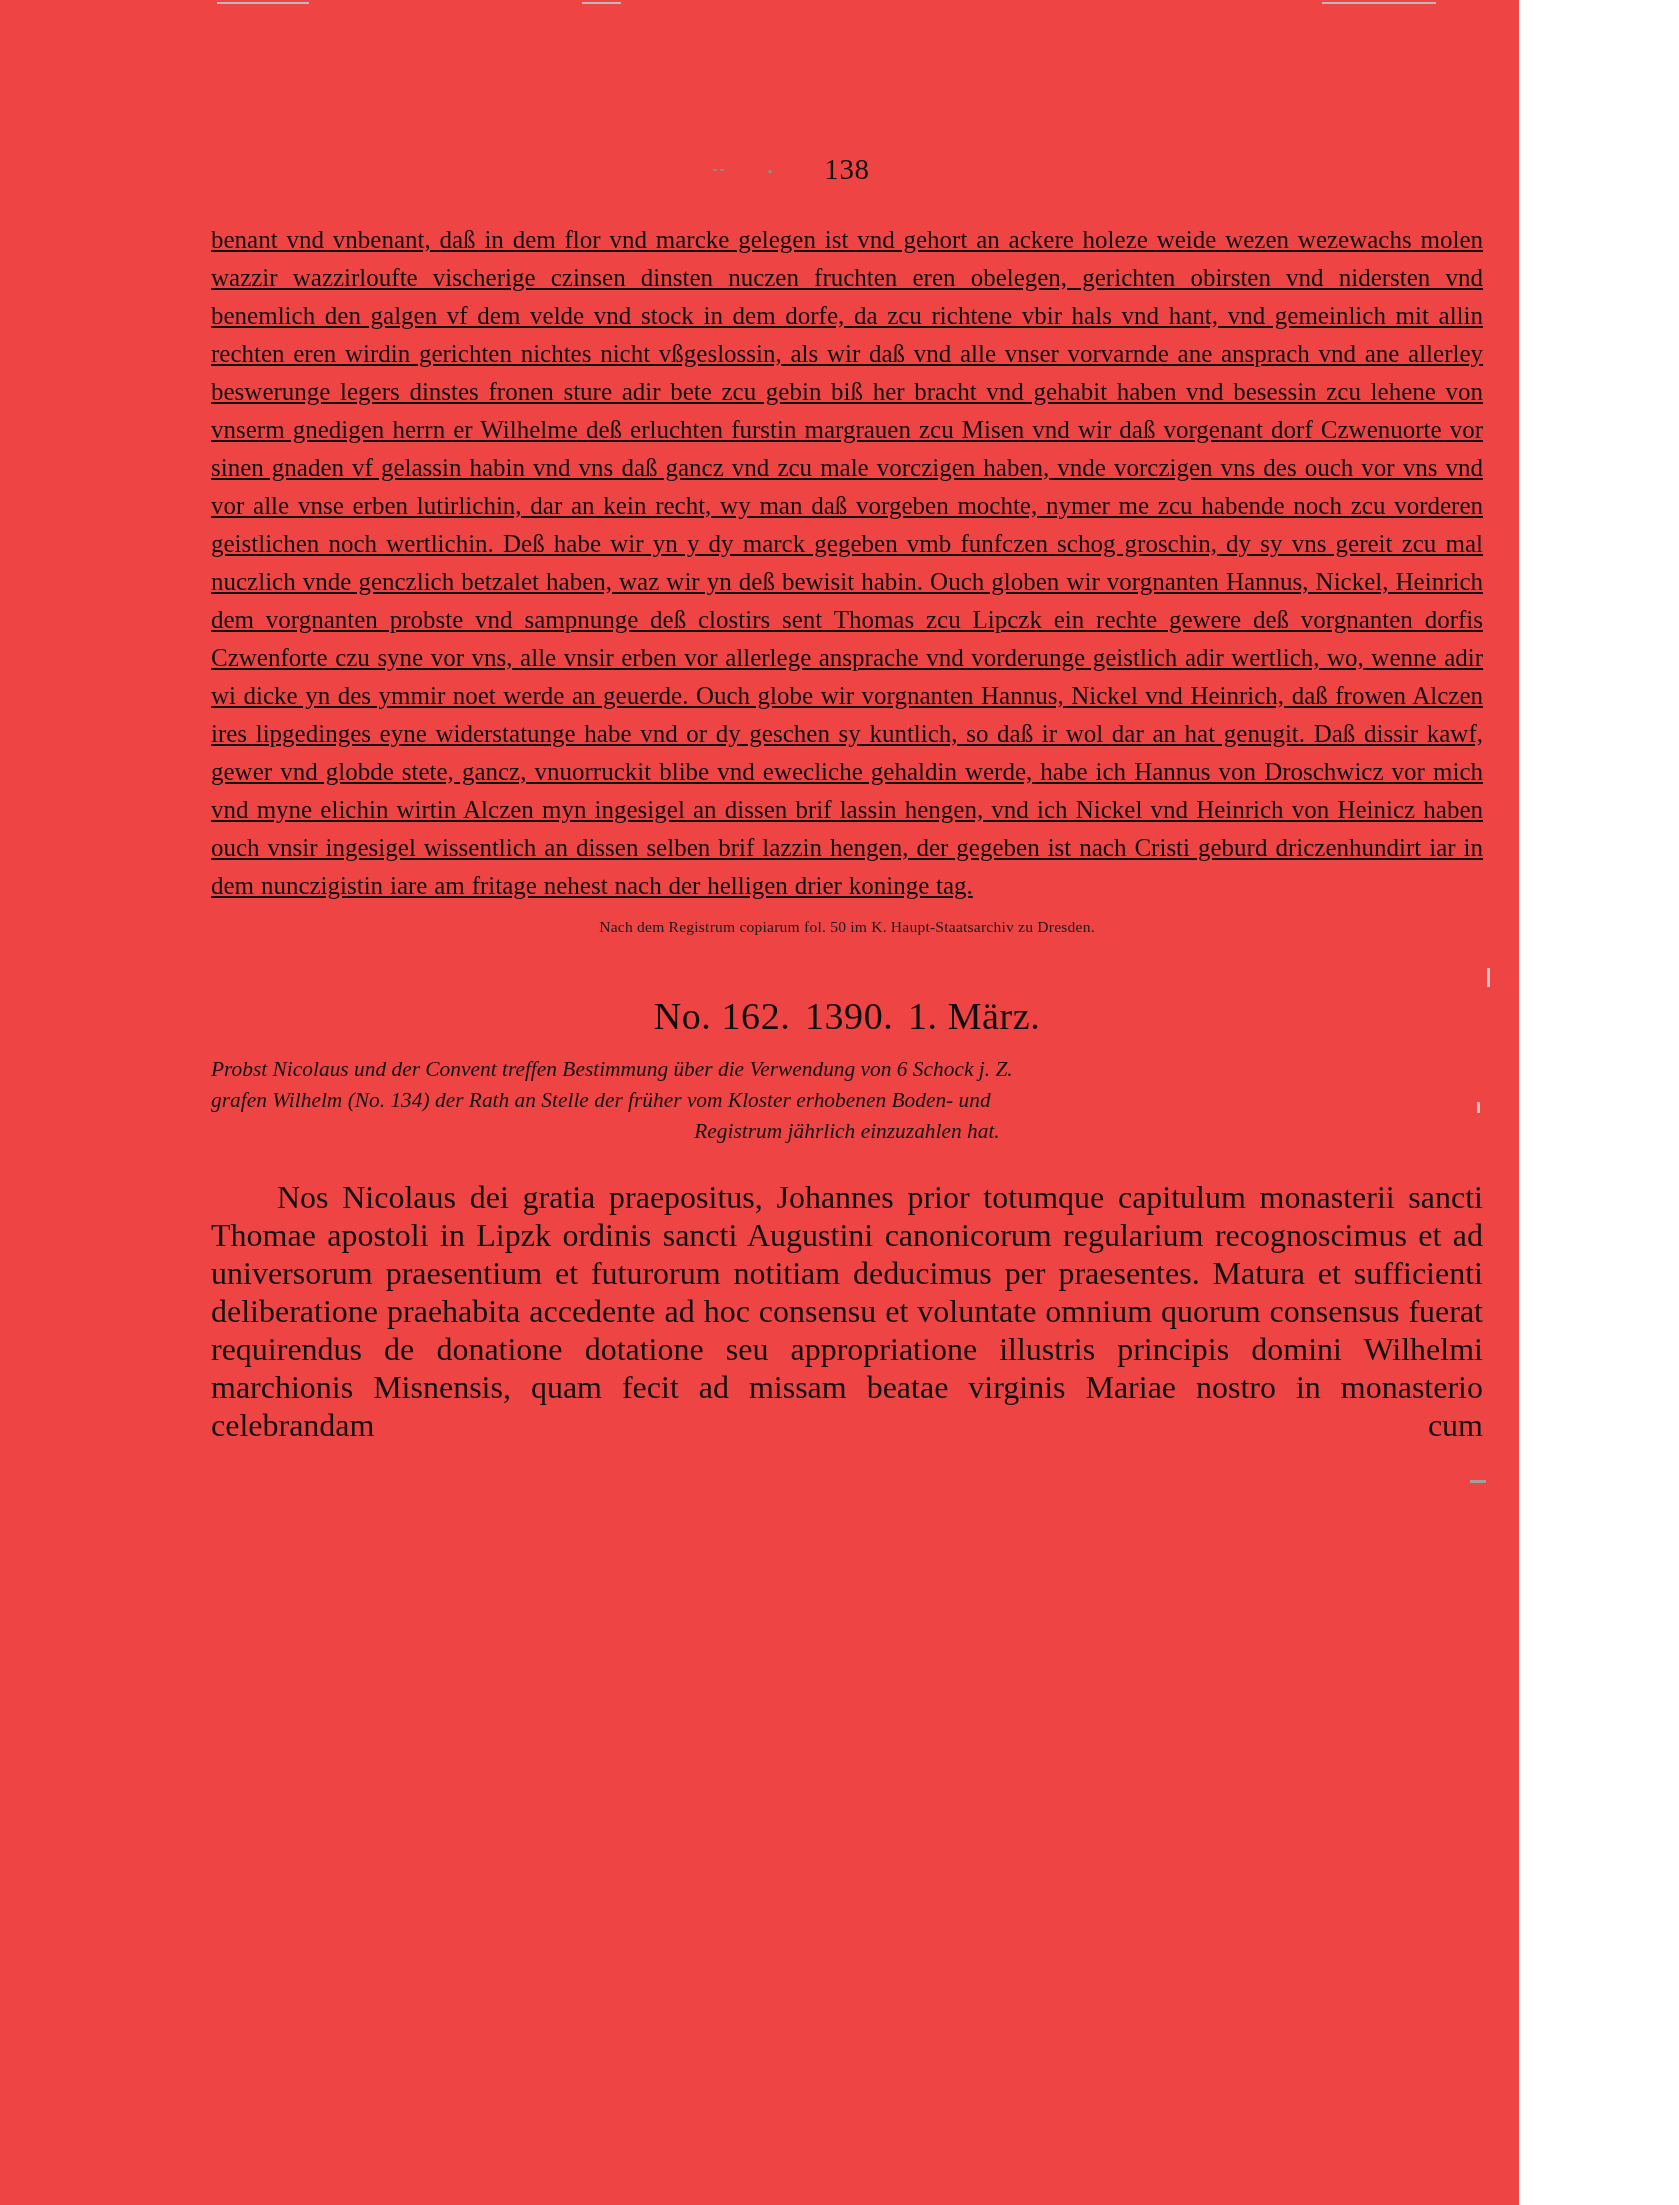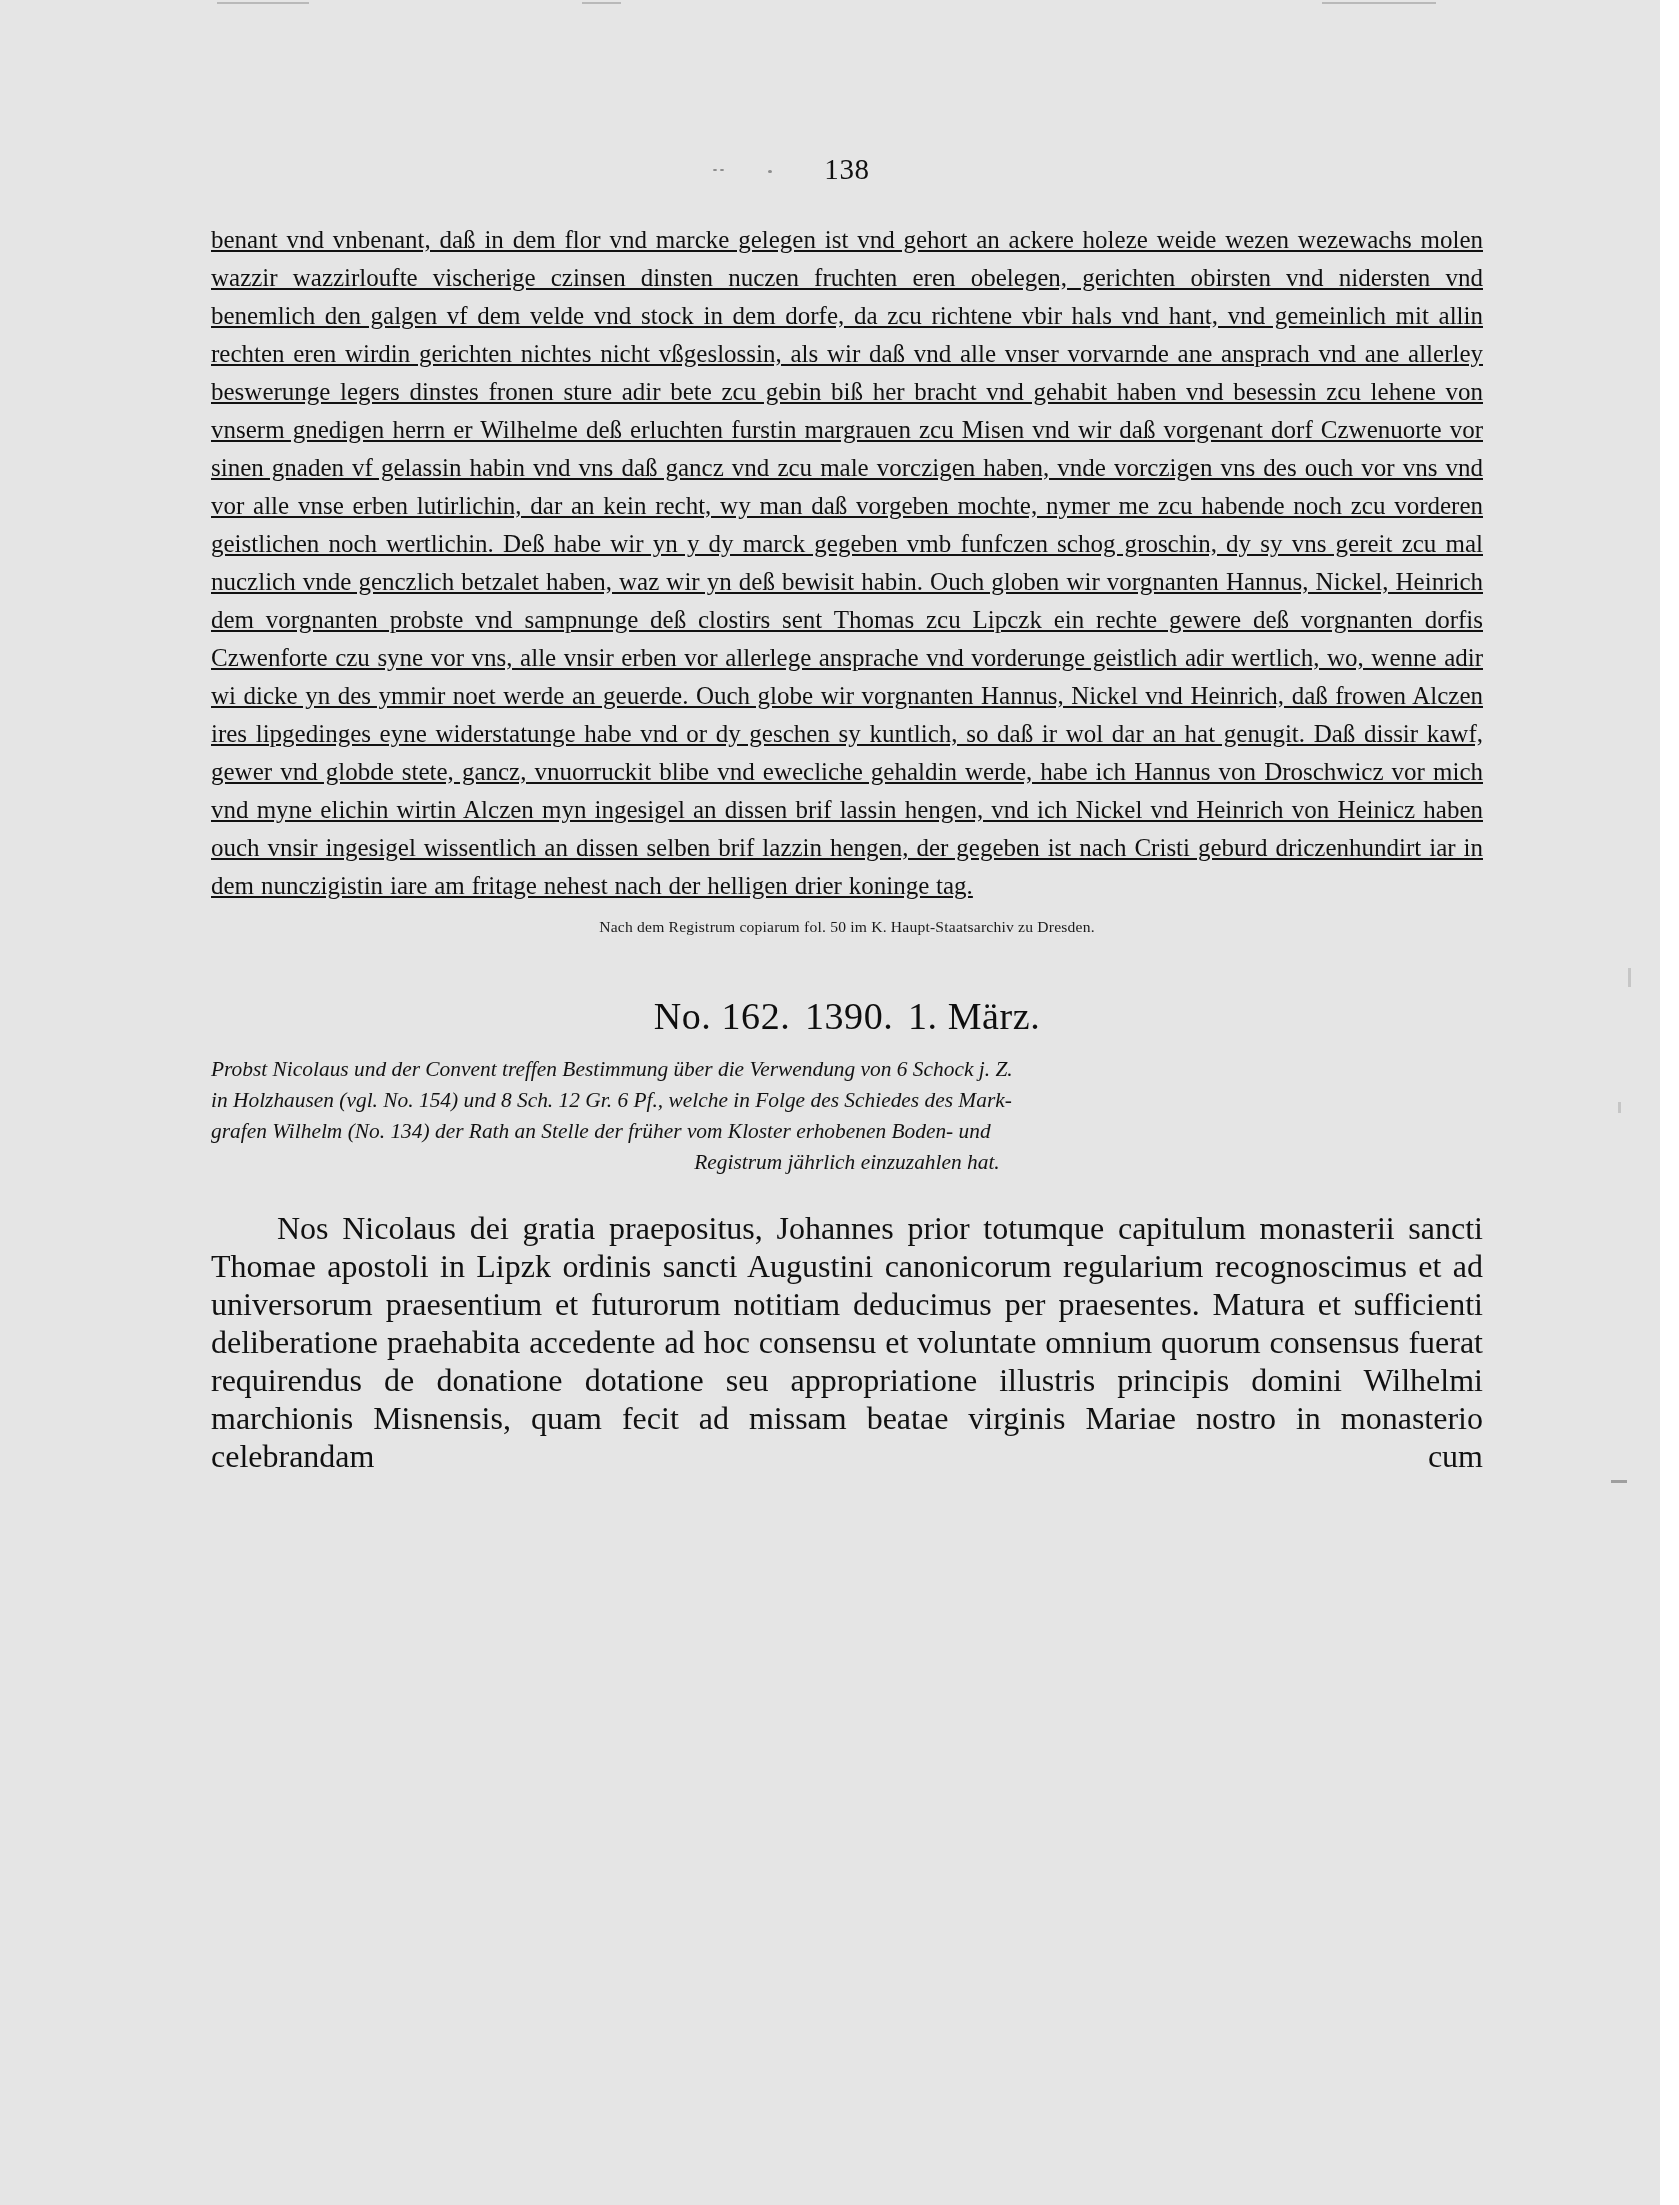--- a/index.html
+++ b/index.html
@@ -6,23 +6,23 @@
     margin: 0;
     padding: 0;
     background: #ffffff;
   }
   body {
     font-family: "Liberation Serif", "DejaVu Serif", serif;
     color: #141414;
   }
   .page {
     position: relative;
-    width: 1660px;
+    width: 1519px;
     height: 2205px;
-    background: #e5e5e5;
+    background: #ef4444;
     overflow: hidden;
   }
 
   
   .scan-marks {
     position: absolute;
     top: 0;
     left: 0;
     width: 100%;
     height: 7.8px;
@@ -173,21 +173,20 @@
     </div>
 
     <div class="source-note">Nach dem Registrum copiarum fol. 50 im K. Haupt-Staatsarchiv zu Dresden.</div>
 
     <div class="entry-heading">
       <span>No. 162.</span><span class="sp"></span><span>1390.</span><span class="sp"></span><span>1. März.</span>
     </div>
 
     <div class="regest">
       <span class="rline l1">Probst Nicolaus und der Convent treffen Bestimmung über die Verwendung von 6 Schock j. Z.</span>
-      <span class="rline l2">in Holzhausen (vgl. No. 154) und 8 Sch. 12 Gr. 6 Pf., welche in Folge des Schiedes des Mark-</span>
       <span class="rline l3">grafen Wilhelm (No. 134) der Rath an Stelle der früher vom Kloster erhobenen Boden- und</span>
       <span class="rline l4">Registrum jährlich einzuzahlen hat.</span>
     </div>
 
     <div class="latin-body">
       <p>Nos Nicolaus dei gratia praepositus, Johannes prior totumque capitulum monasterii sancti Thomae apostoli in Lipzk ordinis sancti Augustini canonicorum regularium recognoscimus et ad universorum praesentium et futurorum notitiam deducimus per praesentes. Matura et sufficienti deliberatione praehabita accedente ad hoc consensu et voluntate omnium quorum consensus fuerat requirendus de donatione dotatione seu appropriatione illustris principis domini Wilhelmi marchionis Misnensis, quam fecit ad missam beatae virginis Mariae nostro in monasterio celebrandam cum</p>
     </div>
 
   </div>
 </div>

